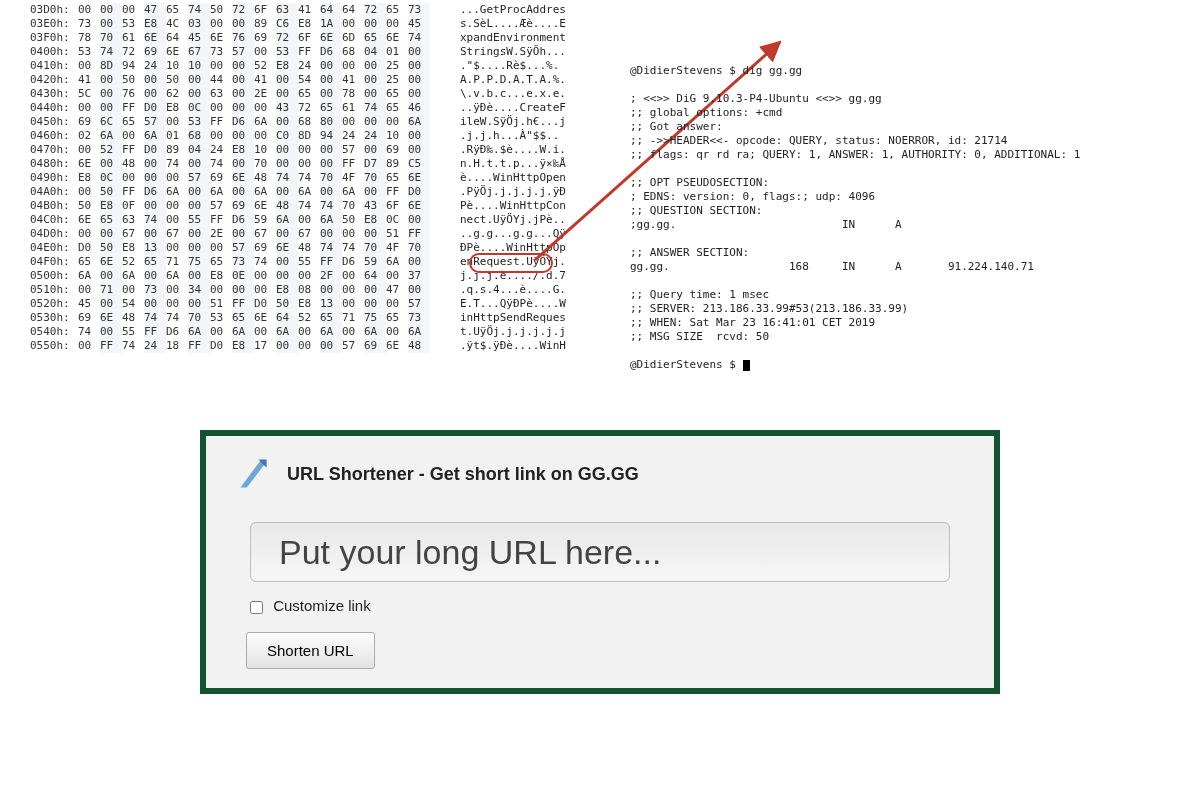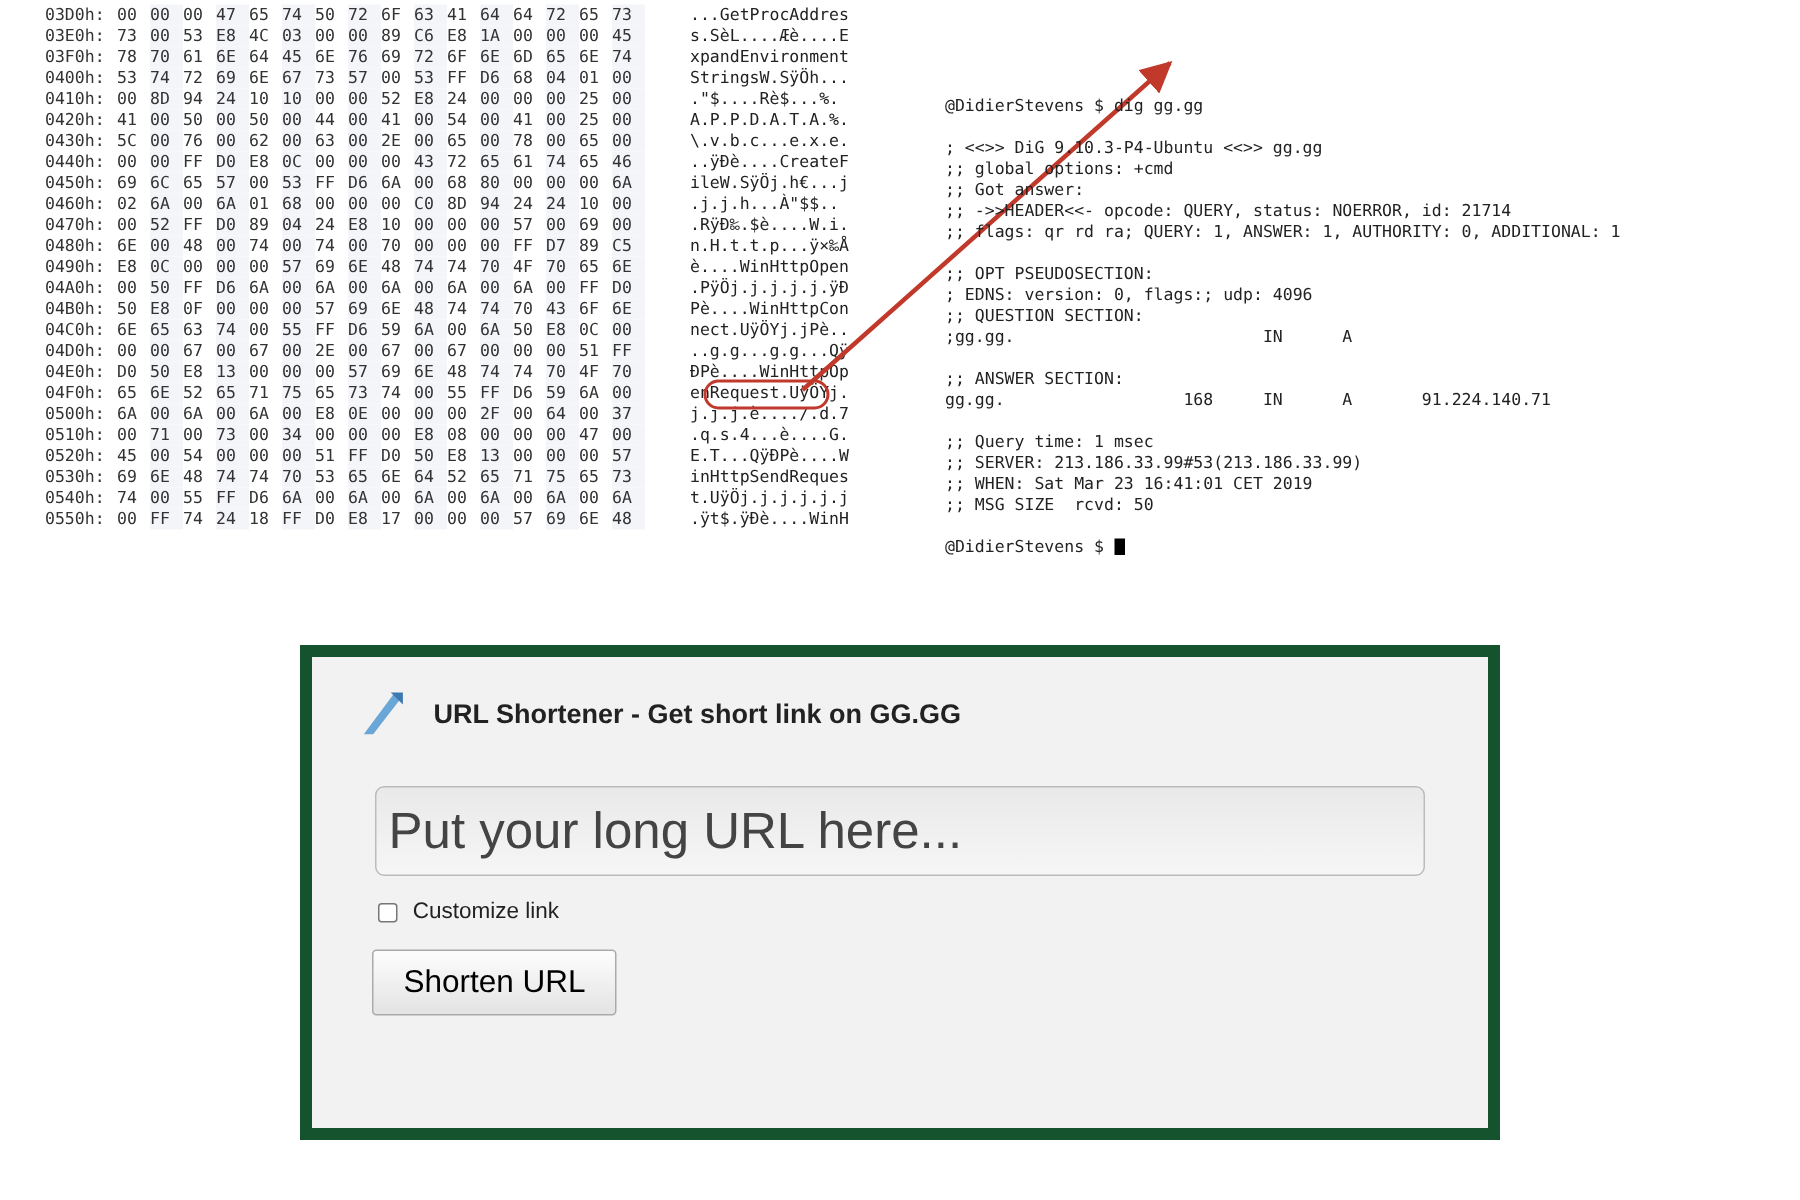--- a/index.html
+++ b/index.html
@@ -75,23 +75,23 @@
     background:#000;
     vertical-align:middle;
   }
 
   
   #shortener-card {
     position:absolute;
     left:200px;
     top:430px;
     width:800px;
-    height:330px;
+    height:264px;
     background:#f2f2f3;
-    border:8px solid #14532d;
+    border:6px solid #14532d;
     box-sizing:border-box;
   }
   #shortener-header {
     display:flex;
     align-items:center;
     padding:20px 30px 10px 30px;
   }
   #shortener-header .logo {
     width:36px; height:36px;
     margin-right:15px;
@@ -103,39 +103,39 @@
     color:#222;
   }
   #url-input {
     display:block;
     margin:20px auto 15px auto;
     width:700px;
     height:60px;
     font-size:34px;
     font-family:Arial,sans-serif;
     color:#555;
-    padding:0 8px;
+    padding:0 28px;
     border:1px solid #bbb;
     border-radius:6px;
     background:linear-gradient(#e9e9e9,#f6f6f6);
     box-sizing:border-box;
   }
   #url-input::placeholder { color:#444; }
   #customize {
     margin-left:40px;
     font-family:Arial,sans-serif;
     font-size:15px;
     color:#222;
   }
   #customize input { margin-right:6px; vertical-align:middle; }
   #shorten-btn {
     display:block;
     margin:15px 0 0 40px;
     font-family:Arial,sans-serif;
-    font-size:21px;
+    font-size:15px;
     padding:9px 20px;
     background:linear-gradient(#fdfdfd,#e3e3e3);
     border:1px solid #aaa;
     border-radius:3px;
     cursor:pointer;
   }
 </style>
 </head>
 <body>
 

